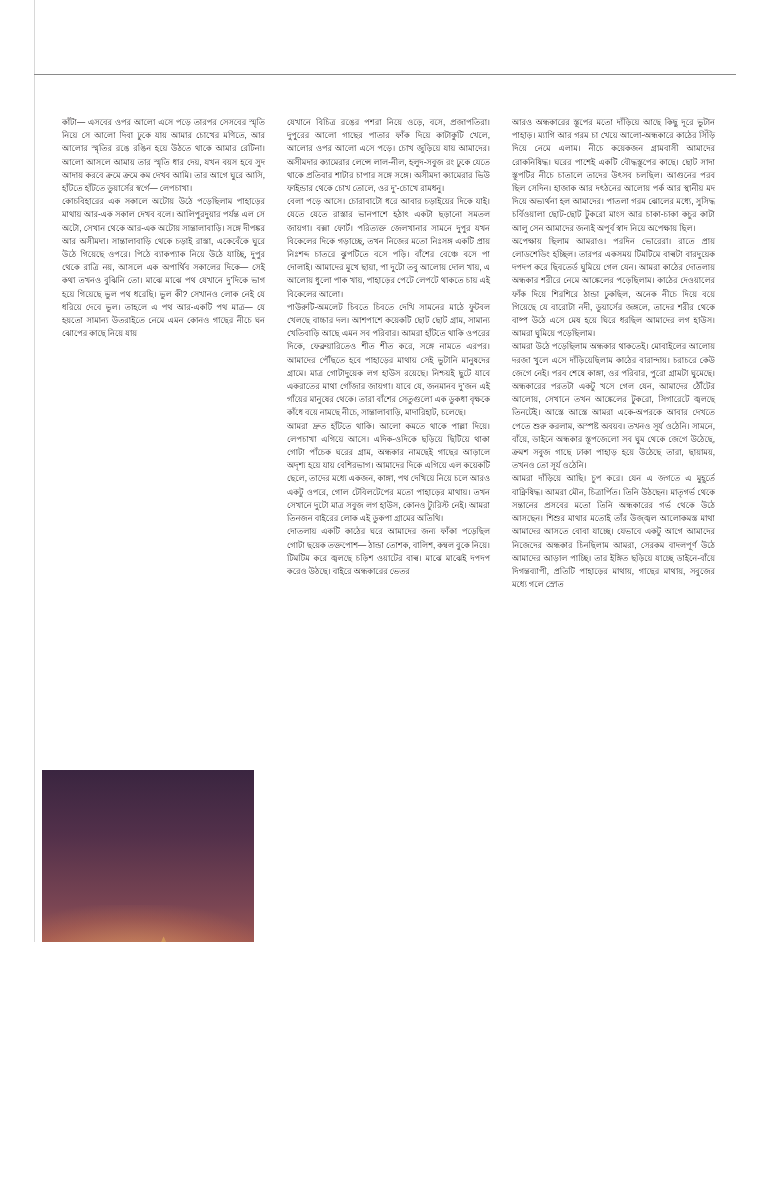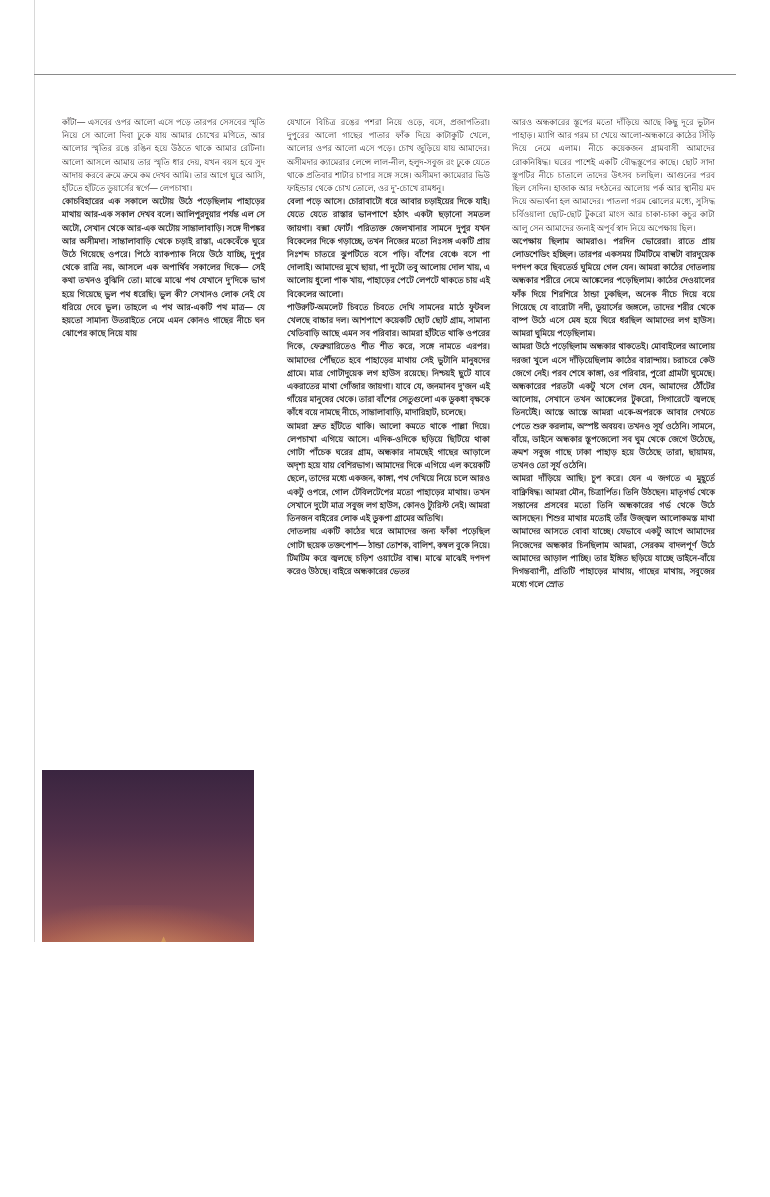--- a/index.html
+++ b/index.html
@@ -60,21 +60,20 @@
     font-size: 8.2px;
     line-height: 13.2px;
     color: #231f20;
     text-align: justify;
     text-justify: inter-word;
     word-spacing: -0.2px;
     hyphens: none;
   }
   .col p + p {
     text-indent: 0;
-    font-weight: bold;
   }
   
   .photo {
     position: absolute;
     left: 42px;
     top: 770px;
     width: 212px;
     height: 356px;
     overflow: hidden;
     background: #2a1b33;

